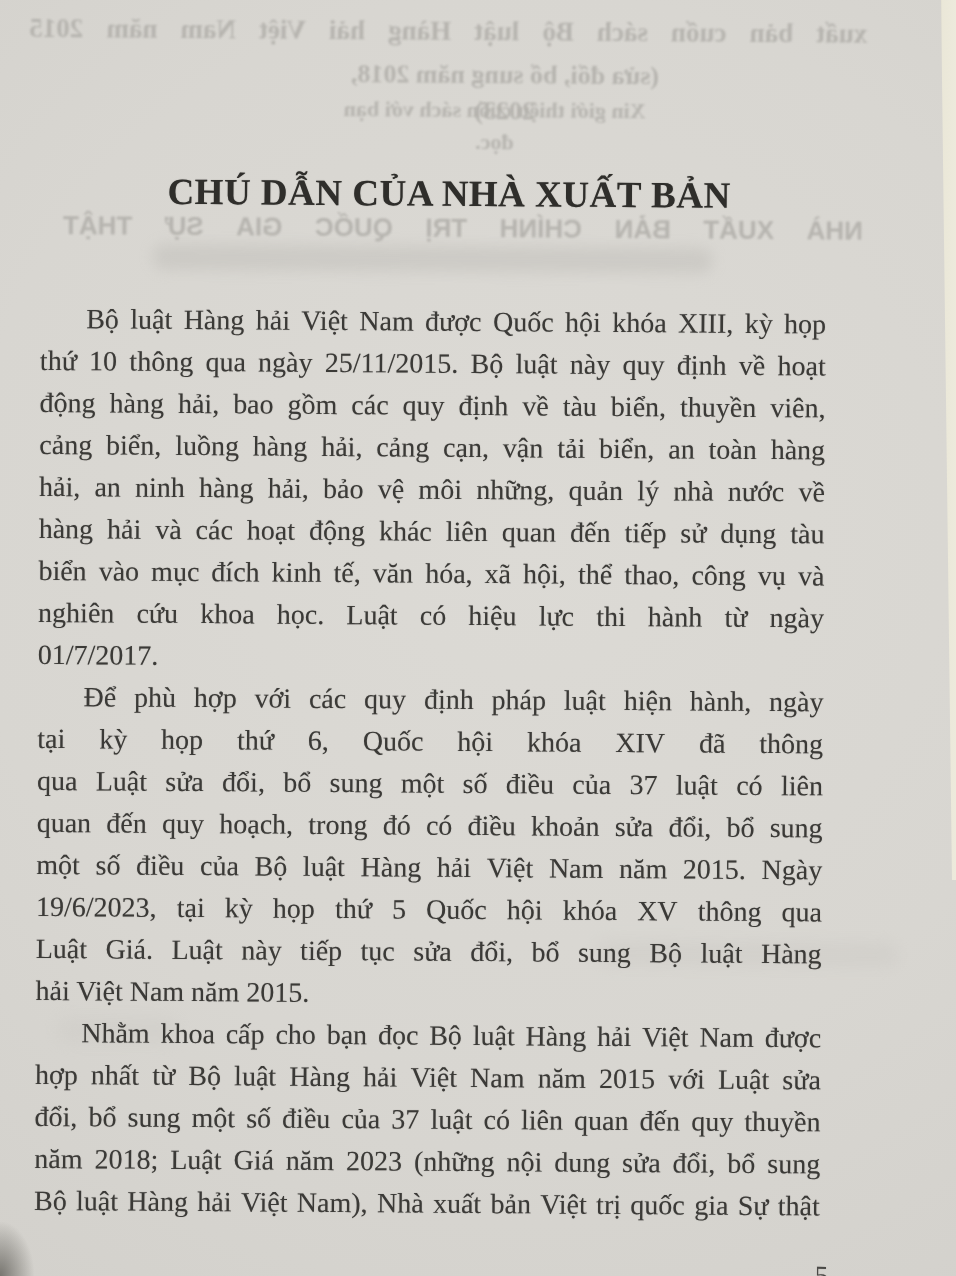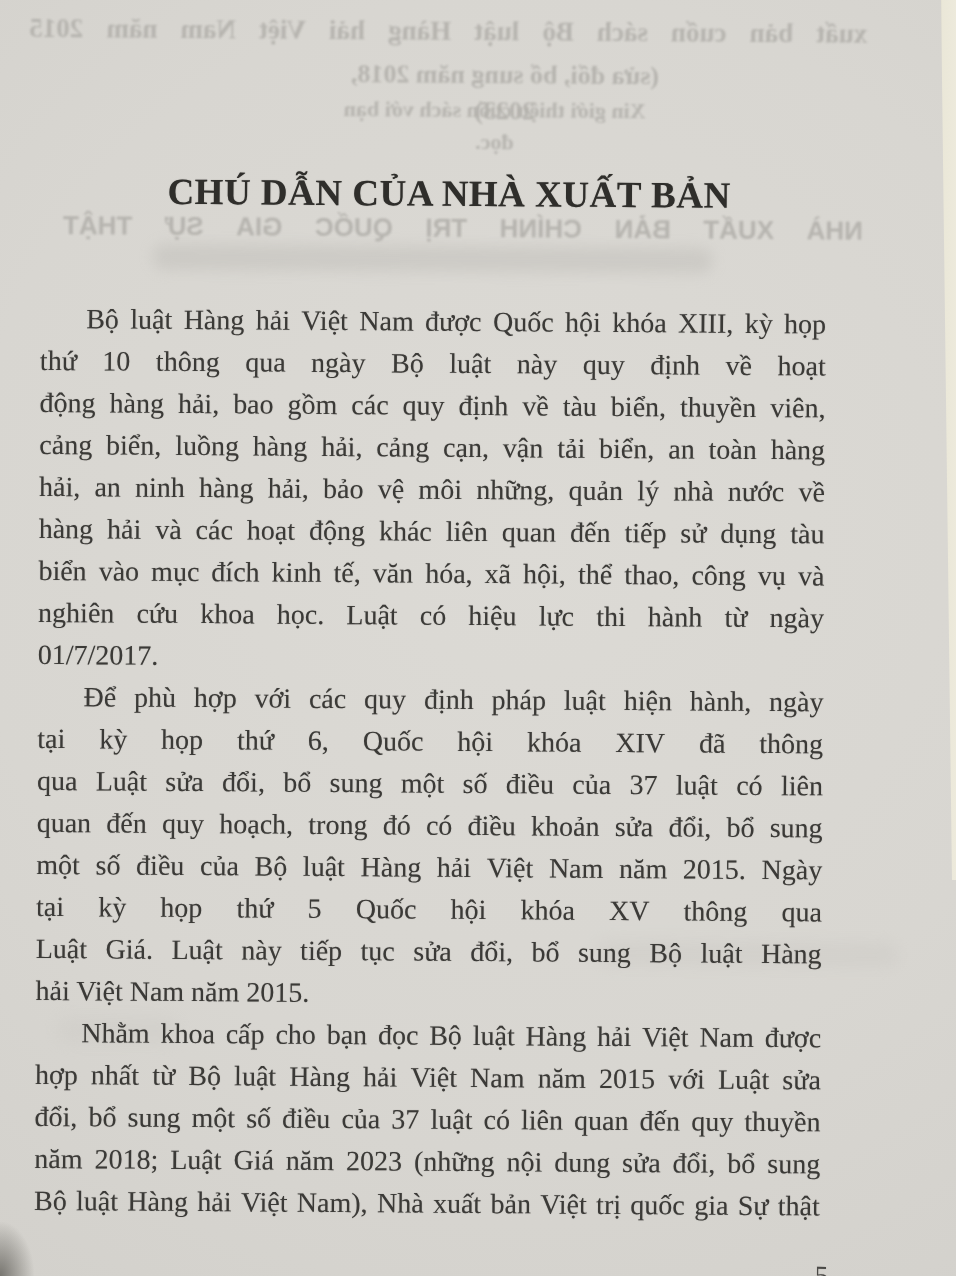--- a/index.html
+++ b/index.html
@@ -144,20 +144,21 @@
           <span>XIII,</span>
           <span>kỳ</span>
           <span>họp</span>
         </div>
         <div class="line justify">
           <span>thứ</span>
           <span>10</span>
           <span>thông</span>
           <span>qua</span>
           <span>ngày</span>
+          <span>25/11/2015.</span>
           <span>Bộ</span>
           <span>luật</span>
           <span>này</span>
           <span>quy</span>
           <span>định</span>
           <span>về</span>
           <span>hoạt</span>
         </div>
         <div class="line justify">
           <span>động</span>
@@ -322,20 +323,21 @@
           <span>luật</span>
           <span>Hàng</span>
           <span>hải</span>
           <span>Việt</span>
           <span>Nam</span>
           <span>năm</span>
           <span>2015.</span>
           <span>Ngày</span>
         </div>
         <div class="line justify">
+          <span>19/6/2023,</span>
           <span>tại</span>
           <span>kỳ</span>
           <span>họp</span>
           <span>thứ</span>
           <span>5</span>
           <span>Quốc</span>
           <span>hội</span>
           <span>khóa</span>
           <span>XV</span>
           <span>thông</span>

